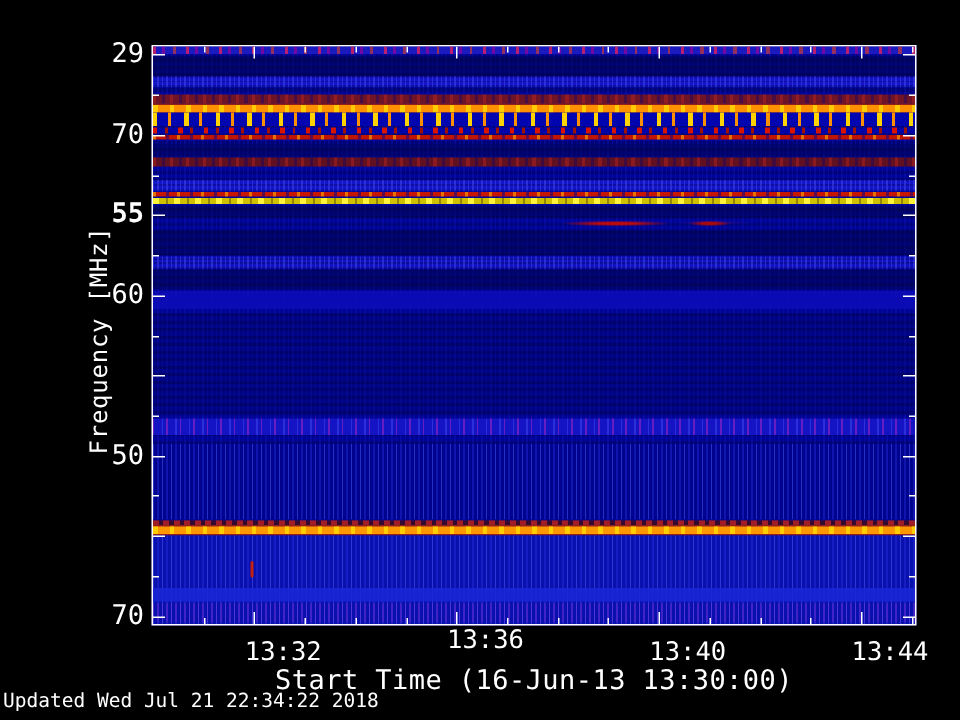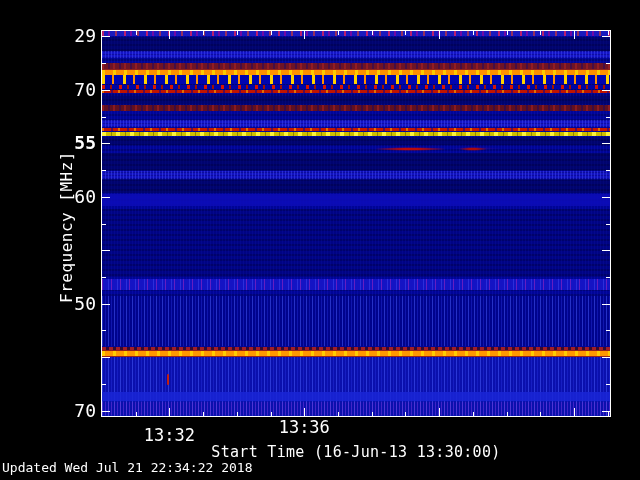--- a/index.html
+++ b/index.html
@@ -12,25 +12,25 @@
         background-image:
           repeating-linear-gradient(90deg, rgba(25,35,210,.22) 0 1px, rgba(0,0,0,0) 1px 3px),
           repeating-linear-gradient(0deg, rgba(0,0,40,.28) 0 2px, rgba(0,0,0,0) 2px 5px);}
   .band{position:absolute;left:0;width:100%;}
   .event{position:absolute;}
   .ev-smear{border-radius:50%;opacity:.92;}
   .ev-faint{border-radius:50%;opacity:.35;}
   .ev-spike{border-radius:1px;opacity:.9;}
   .tick{position:absolute;background:#fff;}
   .yticklabel{position:absolute;left:50px;width:46px;text-align:right;font-size:18px;}
-  .xticklabel{position:absolute;width:90px;text-align:center;font-size:17px;}
+  .xticklabel{position:absolute;width:90px;text-align:right;font-size:17px;}
   .ytitle{position:absolute;left:66px;top:227px;transform:translate(-50%,-50%) rotate(-90deg);
           font-size:16px;white-space:nowrap;letter-spacing:.5px;}
   .xtitle{position:absolute;left:101px;top:443px;width:510px;text-align:center;
-          font-size:15px;letter-spacing:.3px;white-space:nowrap;}
+          font-size:18px;letter-spacing:.3px;white-space:nowrap;}
   .updated{position:absolute;left:2px;top:460px;font-size:13px;white-space:nowrap;}
   
   .k-shade{background:#000338;opacity:.42;}
   .k-shade-light{background:#000240;opacity:.22;}
   .k-speckle-hot{background-image:repeating-linear-gradient(90deg,
       rgba(225,30,90,.8) 0 2px, rgba(0,0,0,0) 2px 6px,
       rgba(150,0,150,.7) 6px 8px, rgba(0,0,0,0) 8px 13px,
       rgba(230,60,30,.6) 13px 15px, rgba(0,0,0,0) 15px 22px);}
   .k-speckle-blue{background-image:
       repeating-linear-gradient(90deg, rgba(70,80,245,.45) 0 1px, rgba(0,0,0,0) 1px 3px),
@@ -159,19 +159,21 @@
       <div class="tick" style="left: 0px; top: 352.917px; width: 4px; height: 1px;"></div>
       <div class="tick" style="right: 0px; top: 352.917px; width: 4px; height: 1px;"></div>
       <div class="tick" style="left: 0px; top: 379.653px; width: 8px; height: 1px;"></div>
       <div class="tick" style="right: 0px; top: 379.653px; width: 8px; height: 1px;"></div>
     </div>
   <div class="ytitle">Frequency [MHz]</div>
   <div class="xtitle">Start Time (16-Jun-13 13:30:00)</div>
   <div class="updated">Updated Wed Jul 21 22:34:22 2018</div>
 <div class="xticklabel" style="left: 124.419px; top: 425px;">13:32</div>
     <div class="xticklabel" style="left: 259.256px; top: 417px;">13:36</div>
+    <div class="xticklabel" style="left: 394.094px; top: 425px;">13:40</div>
+    <div class="xticklabel" style="left: 528.931px; top: 425px;">13:44</div>
     <div class="yticklabel" style="top: 25.3472px;">29</div>
     <div class="yticklabel" style="top: 78.8194px;">70</div>
     <div class="yticklabel" style="top: 132.292px; font-weight: bold;">55</div>
     <div class="yticklabel" style="top: 185.764px;">60</div>
     <div class="yticklabel" style="top: 292.708px;">50</div>
     <div class="yticklabel" style="top: 399.653px;">70</div>
   </div>
 
 </body></html>

